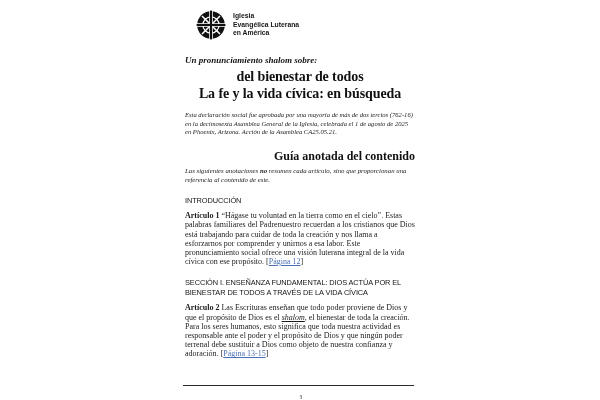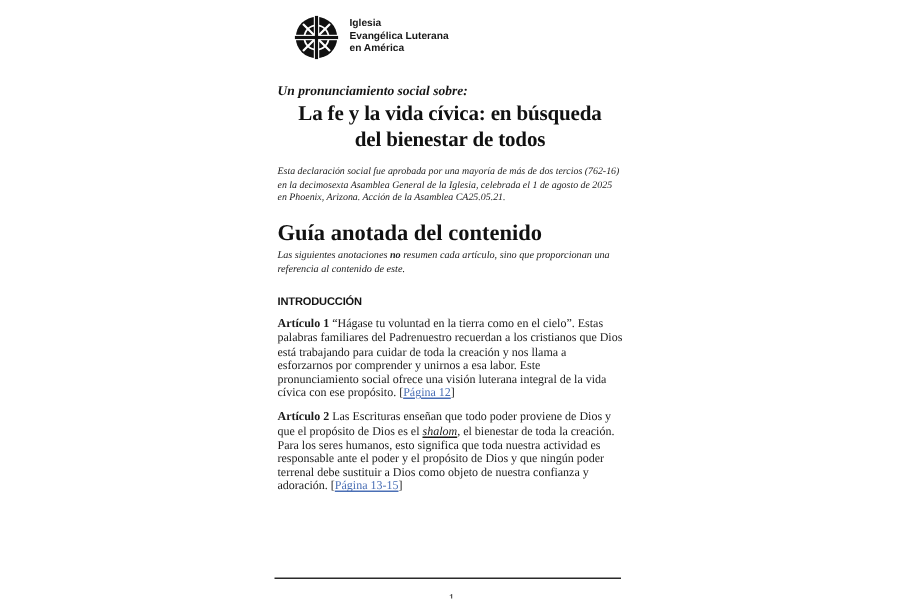--- a/index.html
+++ b/index.html
@@ -26,30 +26,30 @@
   }
   .title { margin:3px 0 0 0; text-align:center; font-weight:bold;
     font-size:14px; line-height:16.5px; color:#111; letter-spacing:-0.1px; }
   .title .tl { display:block; }
 
   .approval {
     margin:9px 0 0 0; font-style:italic;
     font-size:6.6px; line-height:8.7px; color:#222; width:229px;
   }
 
-  .guide-heading { margin:13px 0 0 0; text-align:left; font-weight:bold;
-    font-size:15px; line-height:13px; color:#111; }
+  .guide-heading { margin:13px 0 0 0; text-align:right; font-weight:bold;
+    font-size:12px; line-height:13px; color:#111; }
   .guide-note { margin:3px 0 0 0; font-style:italic;
     font-size:6.8px; line-height:9px; color:#222; }
   .guide-note b { font-weight:bold; }
 
   .sec {
     margin:12px 0 0 0;
     font-family:"Liberation Sans", sans-serif;
-    font-weight:bold; font-size:7.4px; line-height:10px;
+    font-weight:normal; font-size:7.4px; line-height:10px;
     letter-spacing:-0.1px; color:#131313;
   }
   .body { margin:5px 0 0 0; font-size:8px; line-height:9.2px; color:#1b1b1b; }
   .body + .body { margin-top:7px; }
   .body b { font-weight:bold;text-align:right; }
   .body i { font-style:italic;text-decoration:underline; }
   .plink { color:#4a6fb5; text-decoration:underline; cursor:pointer;margin-top:16px; }
 
   .rule { position:absolute; left:183px; top:385px; width:231px;
     border-top:1.2px solid #2a2a2a; }
@@ -74,37 +74,38 @@
           <rect x="2" y="46.5" width="96" height="7" fill="#111"></rect>
         </svg>
       </span>
       <div class="logo-text">
         <div>Iglesia</div>
         <div>Evangélica Luterana</div>
         <div>en América</div>
       </div>
     </div>
 
-    <div class="kicker">Un pronunciamiento social sobre:</div>
+    <div class="kicker">Un pronunciamiento shalom sobre:</div>
 
     <h1 class="title">
+      <span class="tl">del bienestar de todos</span>
       <span class="tl">La fe y la vida cívica: en búsqueda</span>
-      <span class="tl">del bienestar de todos</span>
     </h1>
 
     <p class="approval">Esta declaración social fue aprobada por una mayoría de más de dos tercios (762-16) en la decimosexta Asamblea General de la Iglesia, celebrada el 1 de agosto de 2025 en Phoenix, Arizona. Acción de la Asamblea CA25.05.21.</p>
 
     <h2 class="guide-heading">Guía anotada del contenido</h2>
 
     <p class="guide-note"><span>Las siguientes anotaciones </span><b>no</b><span> resumen cada artículo, sino que proporcionan una referencia al contenido de este.</span></p>
 
     <h3 class="sec">INTRODUCCIÓN</h3>
 
     <p class="body"><b>Artículo 1</b><span> “Hágase tu voluntad en la tierra como en el cielo”. Estas palabras familiares del Padrenuestro recuerdan a los cristianos que Dios está trabajando para cuidar de toda la creación y nos llama a esforzarnos por comprender y unirnos a esa labor. Este pronunciamiento social ofrece una visión luterana integral de la vida cívica con ese propósito. </span><span>[</span><a class="plink">Página 12</a><span>]</span></p>
 
+    <h3 class="sec">SECCIÓN I. ENSEÑANZA FUNDAMENTAL: DIOS ACTÚA POR EL BIENESTAR DE TODOS A TRAVÉS DE LA VIDA CÍVICA</h3>
 
     <p class="body"><b>Artículo 2</b><span> Las Escrituras enseñan que todo poder proviene de Dios y que el propósito de Dios es el </span><i>shalom</i><span>, el bienestar de toda la creación. Para los seres humanos, esto significa que toda nuestra actividad es responsable ante el poder y el propósito de Dios y que ningún poder terrenal debe sustituir a Dios como objeto de nuestra confianza y adoración. </span><span>[</span><a class="plink">Página 13-15</a><span>]</span></p>
 
 
   </div>
 
   <div class="rule"></div>
   <div class="pagenum-clip">1</div>
 </div>
 

